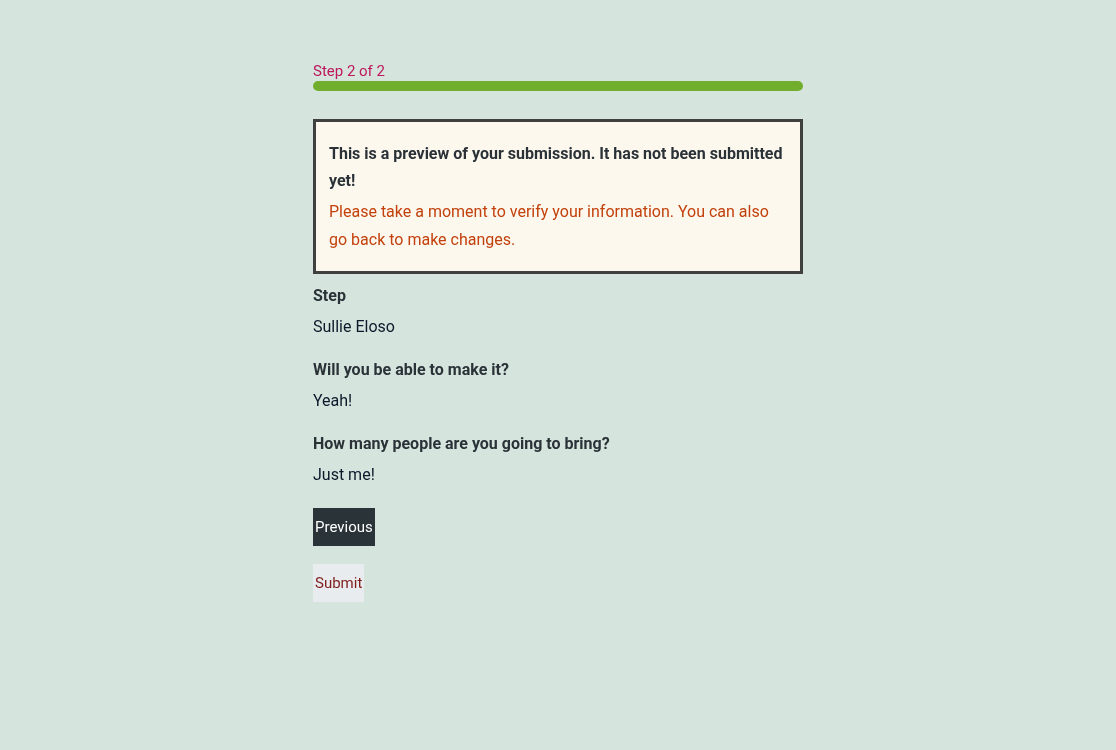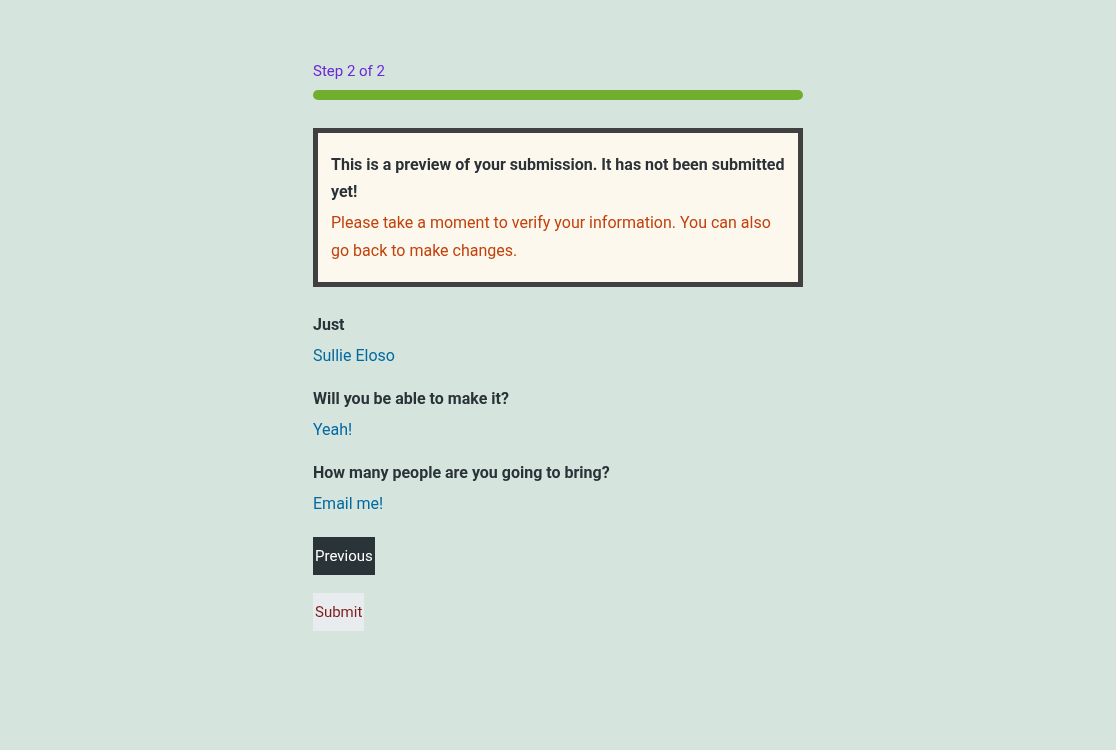--- a/index.html
+++ b/index.html
@@ -14,38 +14,38 @@
       min-height: 750px;
       padding-top: 62px;
     }
     
     .form-container {
       width: 490px;
       margin: 0 auto;
     }
     
     .step-label {
-      color: #6d28d9;
+      color: #be185d;
       font-size: 15px;
-      margin-bottom: 10px;
+      margin-bottom: 1px;
     }
     
     .progress-bar {
       width: 100%;
       height: 10px;
       background-color: #72ae2d;
       border-radius: 5px;
       margin-bottom: 28px;
     }
     
     .notice-box {
       background-color: #fdf8ee;
-      border: 5px solid #404040;
+      border: 3px solid #404040;
       padding: 18px 13px 18px 13px;
-      margin-bottom: 28px;
+      margin-bottom: 12px;
     }
     
     .notice-title {
       font-weight: 700;
       color: #2a3238;
       font-size: 16px;
       line-height: 1.7;
       margin-bottom: 4px;
     }
     
@@ -60,21 +60,21 @@
     }
     
     .field-label {
       font-weight: 700;
       color: #2a3238;
       font-size: 16px;
       margin-bottom: 12px;
     }
     
     .field-value {
-      color: #0369a1;
+      color: #0f172a;
       font-size: 16px;
     }
     
     .fields-section {
       margin-bottom: 24px;
     }
     
     .fields-section .field-group {
       margin-bottom: 24px;
     }
@@ -117,33 +117,33 @@
   <div class="progress-bar"></div>
 
   <div class="notice-box">
     <div class="notice-title">This is a preview of your submission. It has not been submitted yet!</div>
     <div class="notice-text">Please take a moment to verify your information. You can also go back to make changes.</div>
   </div>
 
   <div class="fields-section">
 
     <div class="field-group">
-      <div class="field-label">Just</div>
+      <div class="field-label">Step</div>
       <div class="field-value">Sullie Eloso</div>
     </div>
 
 
     <div class="field-group">
       <div class="field-label">Will you be able to make it?</div>
       <div class="field-value">Yeah!</div>
     </div>
 
     <div class="field-group">
       <div class="field-label">How many people are you going to bring?</div>
-      <div class="field-value">Email me!</div>
+      <div class="field-value">Just me!</div>
     </div>
 
   </div>
 
   <div class="buttons">
     <button class="btn btn-previous">Previous</button>
     <button class="btn btn-submit">Submit</button>
   </div>
 
 </div>

